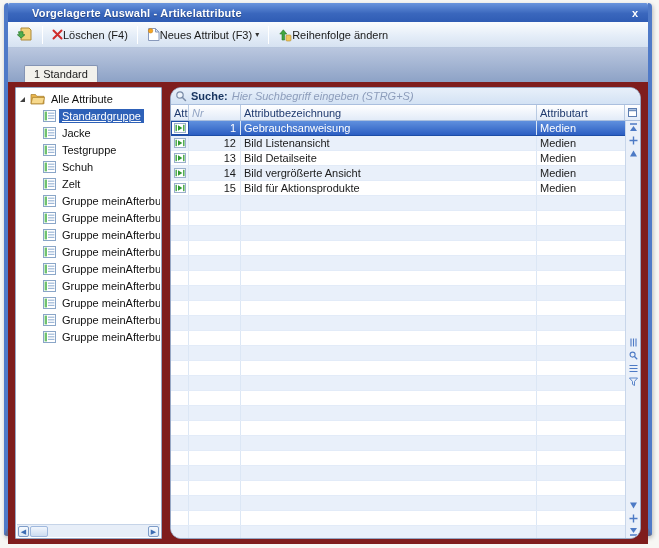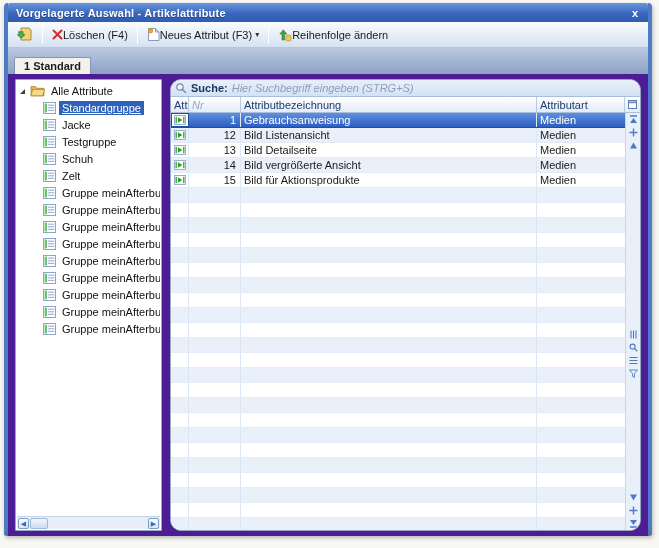--- a/index.html
+++ b/index.html
@@ -5,35 +5,35 @@
   * { margin:0; padding:0; box-sizing:border-box; }
   html,body { width:659px; height:548px; background:#f7f7f4; font-family:"Liberation Sans",sans-serif; overflow:hidden; }
 
   .window{ position:absolute; left:4px; top:3px; width:648px; height:533px;
     border-left:4px solid #4f7ac8; border-right:4px solid #4f7ac8; border-bottom:8px solid #5d6d96;
     border-radius:4px 4px 3px 3px; background:#f2f1ec; box-shadow:1px 2px 4px rgba(0,0,0,.25); }
 
   .titlebar{ height:19px; background:linear-gradient(#6a95dd,#3a67bd 55%,#2f5cb4);
     color:#fff; font-size:11px; font-weight:bold; display:flex; align-items:center;
     padding:0 8px; border-radius:2px 2px 0 0; }
-  .titlebar .title{ flex:1; letter-spacing:.2px; text-shadow:0 1px 1px rgba(0,0,0,.35); }
+  .titlebar .title{ flex:1; letter-spacing:.2px; text-shadow:0 1px 1px rgba(0,0,0,.35);margin-left:16px; }
   .titlebar .close{ font-weight:bold; font-size:11px; cursor:default; padding:0 2px; }
 
   .toolbar{ height:26px; background:linear-gradient(#fafcfe,#e3ecf7 60%,#d6e2f1);
     border-bottom:1px solid #b7c6dd; display:flex; align-items:center; padding:0 4px; gap:2px; }
   .tbtn{ display:flex; align-items:center; gap:0; border:none; background:transparent;
     font-family:"Liberation Sans",sans-serif; font-size:11px; color:#1b1b1b; padding:2px 5px; cursor:default; }
   .sep{ width:1px; height:18px; background:#b9c7db; border-right:1px solid #ffffff; margin:0 2px; }
   .caret{ font-size:8px; color:#333; margin-left:3px; }
 
-  .tabrow{ height:26px; background:linear-gradient(#bac7df,#8da2c6); display:flex; align-items:flex-end; padding-left:6px;font-weight:bold; }
+  .tabrow{ height:34px; background:linear-gradient(#bac7df,#8da2c6); display:flex; align-items:flex-end; padding-left:16px; }
   .tab{ background:#f2f1ec; border:1px solid #8494b4; border-bottom:none; border-radius:2px 2px 0 0;
     font-size:11px; color:#1c1c1c; padding:2px 9px 2px 9px; height:17px; }
 
-  .content{ display:flex; padding:5px 7px; gap:8px; height:462px; background:#4c1d95; }
+  .content{ display:flex; padding:5px 7px; gap:8px; height:462px; background:#7f1d1d; }
 
   
   .tree-panel{ width:147px; background:#fff; border:1px solid #96a7c4; border-radius:1px;
     position:relative; overflow:hidden; }
   .tree-scroll{ position:absolute; inset:2px 1px 14px 1px; overflow:hidden; }
   .tnode{ display:flex; align-items:center; gap:3px; height:17px; font-size:11px; color:#111; white-space:nowrap; }
   .tnode .exp{ width:0; height:0; border-left:5px solid transparent; border-bottom:5px solid #404040;
     margin:0 2px 0 3px; transform:translateY(1px); }
   .tnode.child{ padding-left:26px; }
   .tnode .lbl{ padding:1px 3px; }

